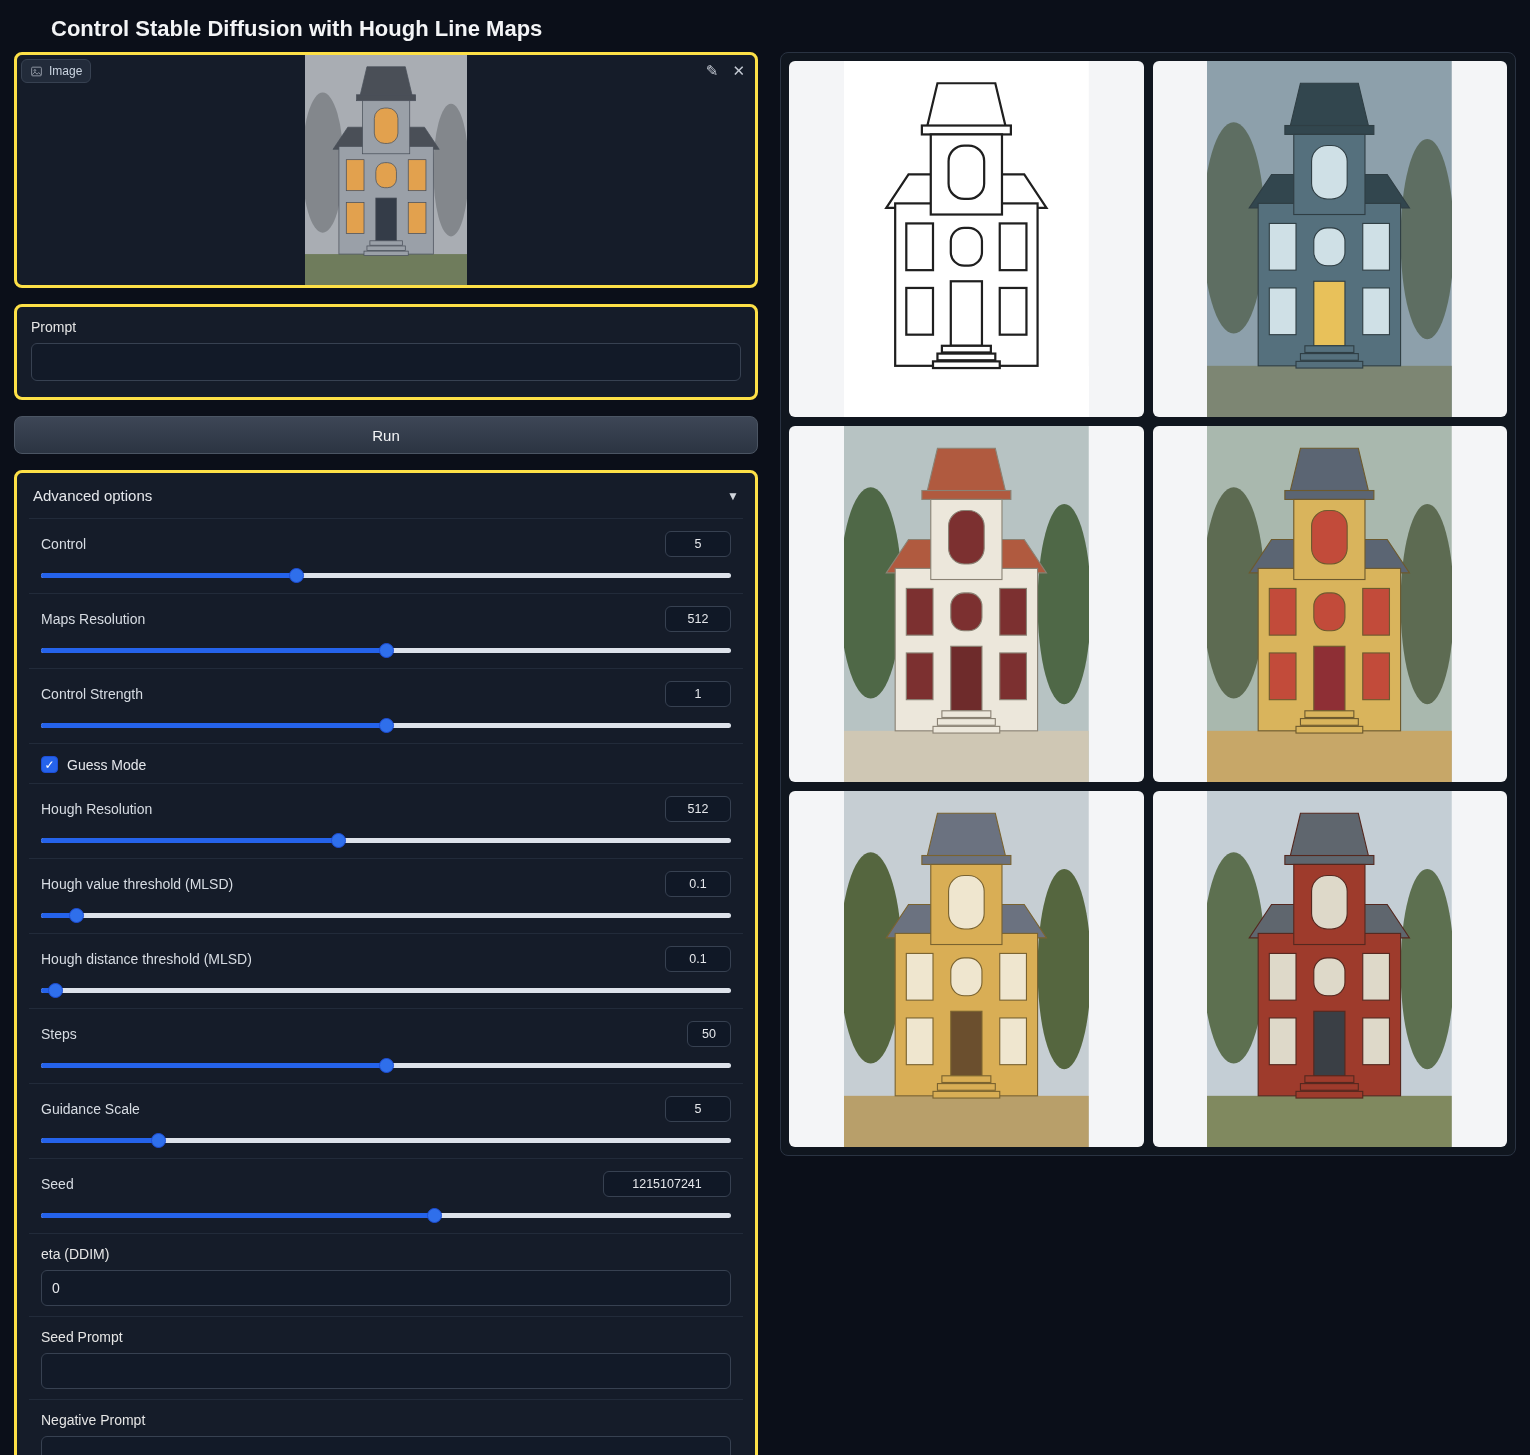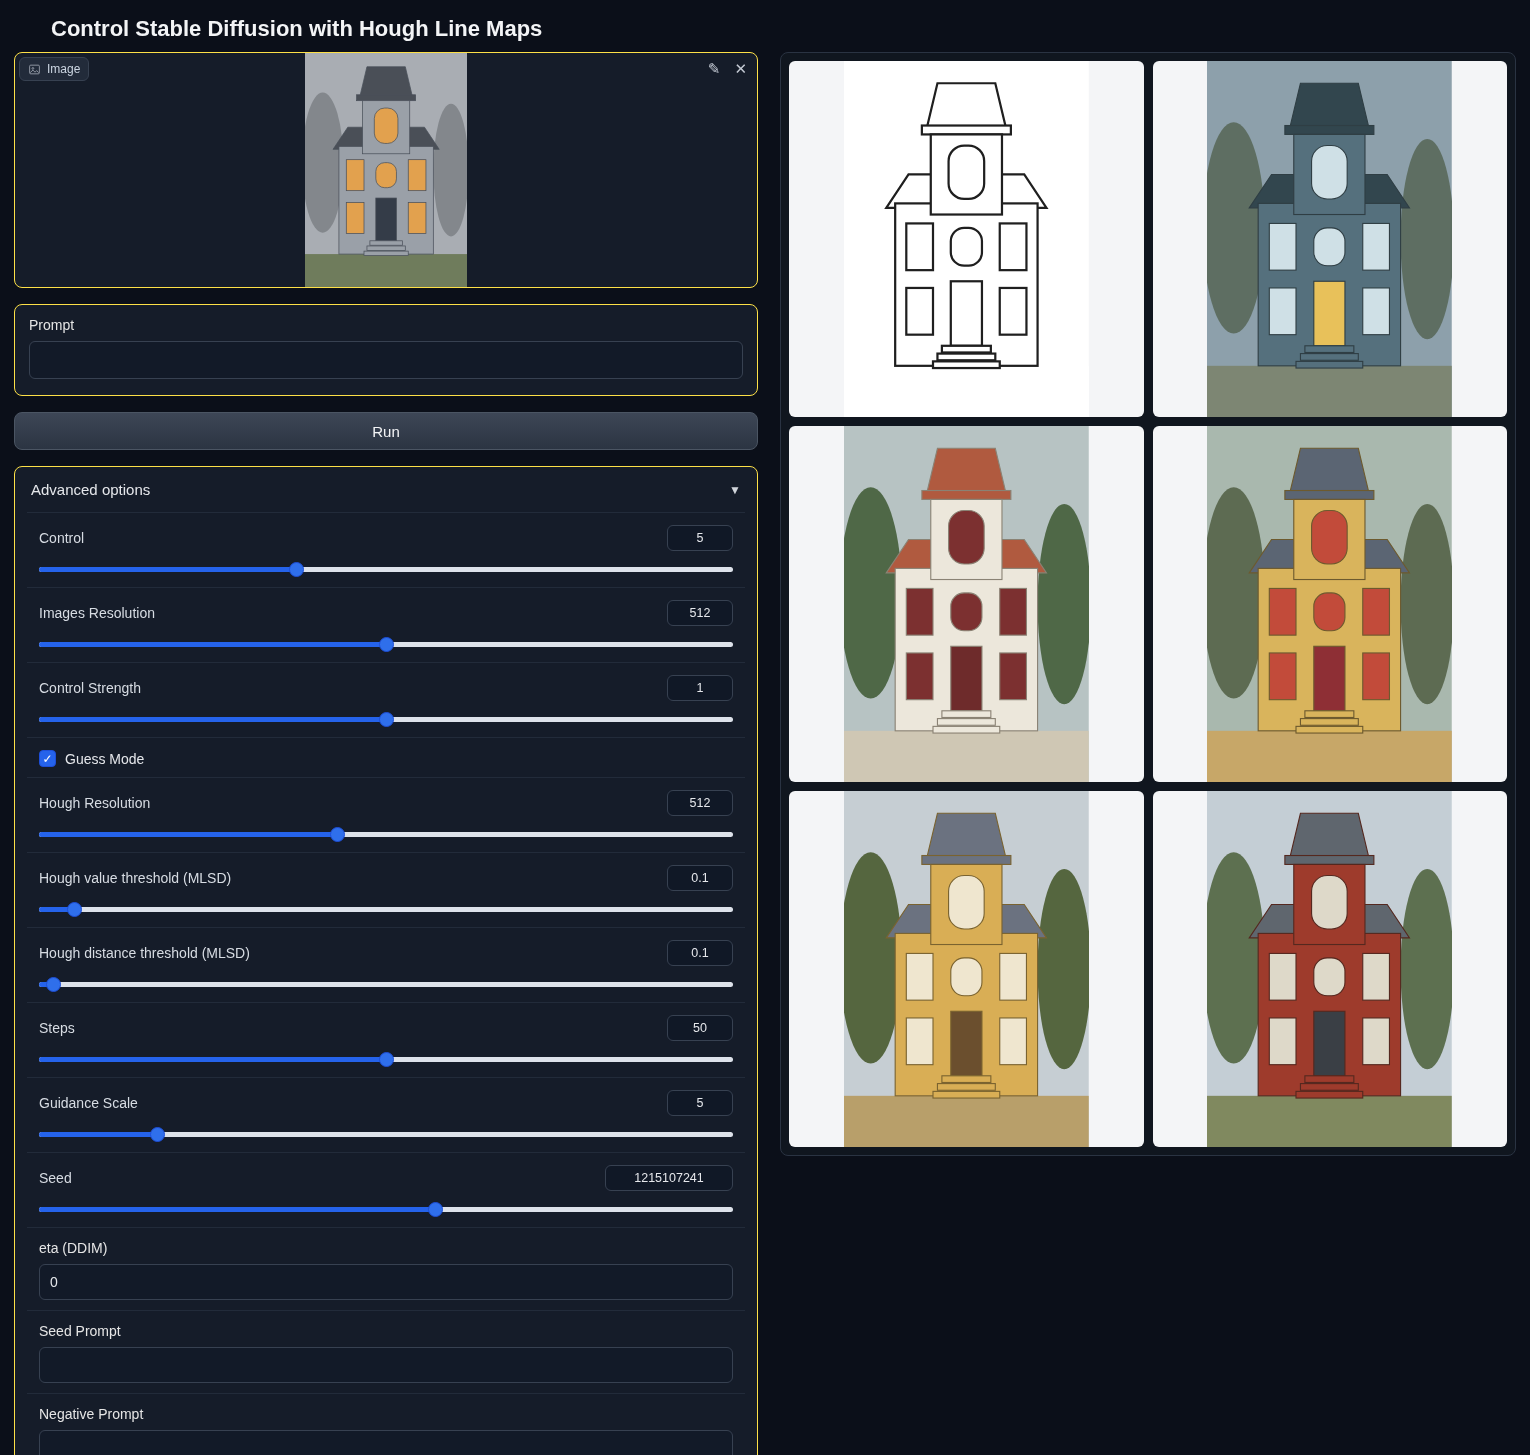--- a/index.html
+++ b/index.html
@@ -14,21 +14,21 @@
     padding:16px 10px 10px 14px;
     margin-left:37px;
   }
   .layout { display:flex; gap:22px; padding:0 14px; align-items:flex-start; }
   .left-col { flex:0 0 744px; display:flex; flex-direction:column; gap:16px; }
   .right-col { flex:1; }
 
   
   .block {
     background:#151c29;
-    border:1px solid #fde047;
+    border:3px solid #fde047;
     border-radius:8px;
   }
 
   
   .image-panel { position:relative; height:236px; display:flex; align-items:center; justify-content:center; overflow:hidden; }
   .img-label-tag {
     position:absolute; top:4px; left:4px;
     display:flex; align-items:center; gap:6px;
     background:#222b3a; border:1px solid #374151; border-radius:6px;
     padding:4px 8px; font-size:12px; color:#cbd5e1; z-index:3;
@@ -195,21 +195,21 @@
     </div>
     <div class="slider-track-wrap">
       <div class="slider-track"></div>
       <div class="slider-fill" style="width: 37%;"></div>
       <div class="slider-handle" style="left: 37%;"></div>
     </div>
   </div>
 
   <div class="ctl-row slider-row">
     <div class="slider-head">
-      <span class="slider-label">Images Resolution</span>
+      <span class="slider-label">Maps Resolution</span>
       <input class="slider-value" value="512" style="width: 66px;">
     </div>
     <div class="slider-track-wrap">
       <div class="slider-track"></div>
       <div class="slider-fill" style="width: 50%;"></div>
       <div class="slider-handle" style="left: 50%;"></div>
     </div>
   </div>
 
   <div class="ctl-row slider-row">
@@ -263,21 +263,21 @@
     <div class="slider-track-wrap">
       <div class="slider-track"></div>
       <div class="slider-fill" style="width: 2%;"></div>
       <div class="slider-handle" style="left: 2%;"></div>
     </div>
   </div>
 
   <div class="ctl-row slider-row">
     <div class="slider-head">
       <span class="slider-label">Steps</span>
-      <input class="slider-value" value="50" style="width: 66px;">
+      <input class="slider-value" value="50" style="width: 44px;">
     </div>
     <div class="slider-track-wrap">
       <div class="slider-track"></div>
       <div class="slider-fill" style="width: 50%;"></div>
       <div class="slider-handle" style="left: 50%;"></div>
     </div>
   </div>
 
   <div class="ctl-row slider-row">
     <div class="slider-head">

